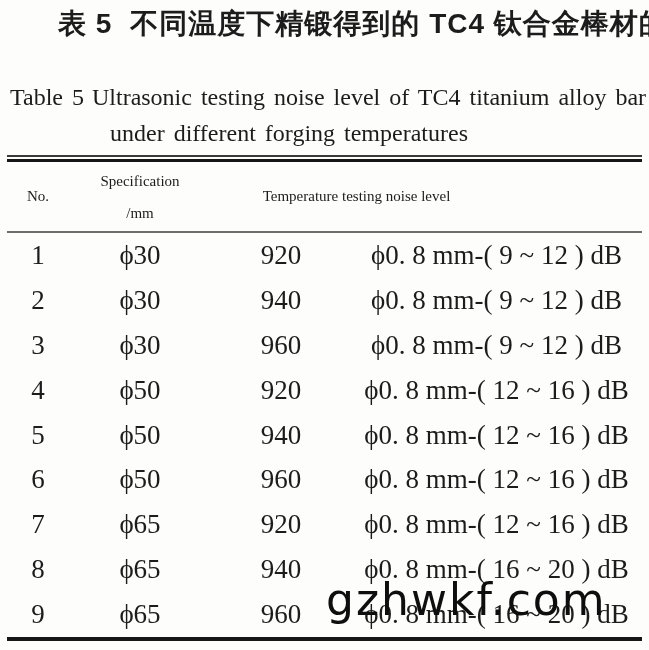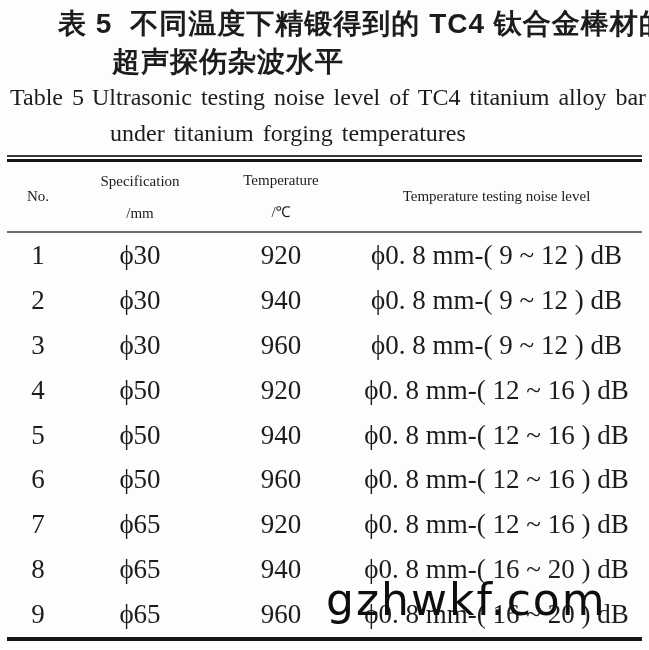--- a/index.html
+++ b/index.html
@@ -76,44 +76,37 @@
   }
 </style>
 </head>
 <body>
 
 <div class="page">
 
   <div class="cap cap-zh cap-zh1">
     <span class="cap-label">表 5</span><span>不同温度下精锻得到的 TC4 钛合金棒材的</span>
   </div>
-  <div class="cap cap-zh cap-zh2">
-    <span>超声探伤杂波水平</span>
-  </div>
 
   <div class="cap cap-en cap-en1">
     <span class="cap-label">Table 5</span><span>Ultrasonic testing noise level of TC4 titanium alloy bar</span>
   </div>
   <div class="cap cap-en cap-en2">
-    <span>under titanium forging temperatures</span>
+    <span>under different forging temperatures</span>
   </div>
 
   <div class="rule rule-top"></div>
 
   <div class="thead">
     <div class="th c1">
       <div>No.</div>
     </div>
     <div class="th c2">
       <div>Specification</div>
       <div>/mm</div>
-    </div>
-    <div class="th c3">
-      <div>Temperature</div>
-      <div>/℃</div>
     </div>
     <div class="th c4">
       <div>Temperature testing noise level</div>
     </div>
   </div>
 
   <div class="rule rule-mid"></div>
 
   <div class="tbody">
     <div class="tr">

